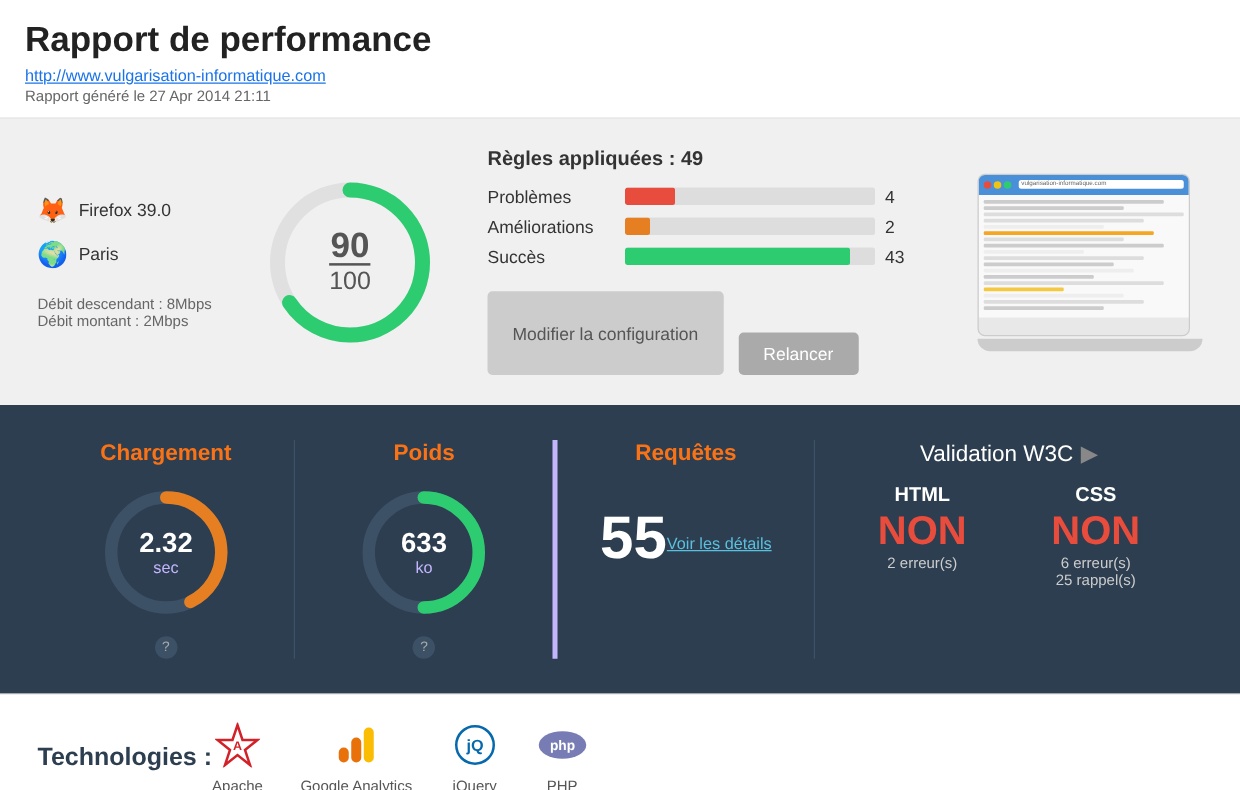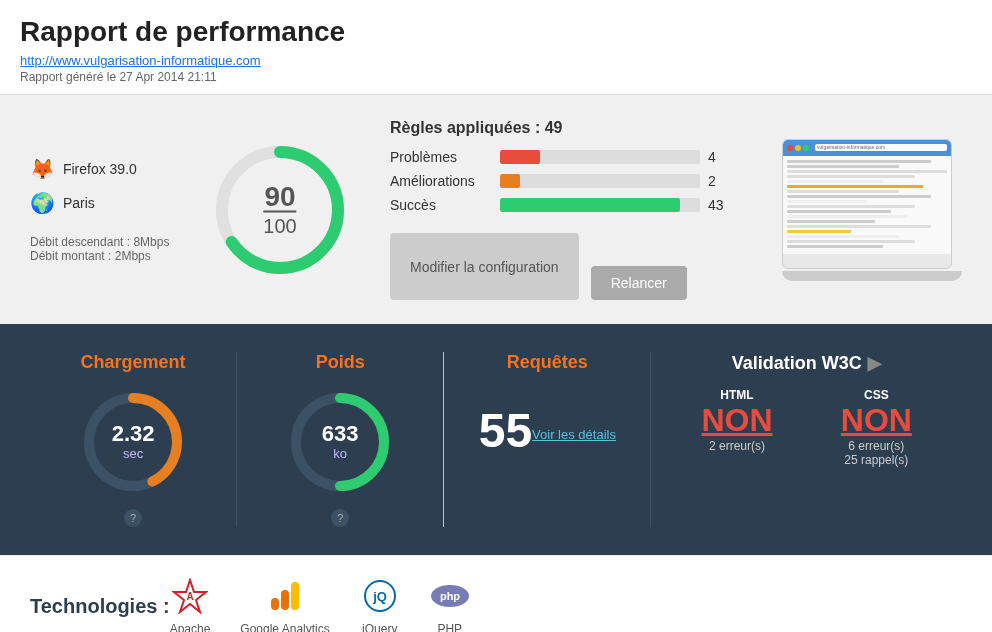--- a/index.html
+++ b/index.html
@@ -52,43 +52,43 @@
     
     .donut-wrap { position: relative; width: 110px; height: 110px; margin: 0 auto 8px auto; }
     .donut-text { position: absolute; top: 50%; left: 50%; transform: translate(-50%, -50%); text-align: center; }
     .donut-num { font-size: 22px; font-weight: bold; color: #fff; line-height: 1.1; }
     .donut-unit { font-size: 13px; color: #c4b5fd; }
     .help-icon { width: 18px; height: 18px; border-radius: 50%; background: #3d5166; color: #aaa; font-size: 11px; display: inline-flex; align-items: center; justify-content: center; margin-top: 4px; cursor: pointer; }
 
     
     .requests-num { font-size: 48px; font-weight: bold; color: #fff; line-height: 1; margin-bottom: 6px; }
     .requests-link { color: #5bc0de; font-size: 13px; text-decoration: underline; cursor: pointer; }
-    .w3c-title { display: flex; align-items: center; gap: 6px; font-size: 18px; font-weight: bold; color: #fff; margin-bottom: 14px; justify-content: center; }
+    .w3c-title { display: flex; align-items: center; gap: 6px; font-size: 18px; font-weight: normal; color: #fff; margin-bottom: 14px; justify-content: center; }
     .w3c-arrow { color: #888; }
     .w3c-cols { display: flex; justify-content: space-around; }
     .w3c-col { text-align: center; }
-    .w3c-type { font-size: 12px; font-weight: bold; color: #fff; }
-    .w3c-result { font-size: 32px; font-weight: bold; color: #e74c3c; text-decoration: underline; }
+    .w3c-type { font-size: 16px; font-weight: bold; color: #fff; }
+    .w3c-result { font-size: 32px; font-weight: bold; color: #e74c3c; }
     .w3c-errors { font-size: 12px; color: #ccc; }
 
     
     .tech-section { background: #fff; padding: 20px 30px; display: flex; align-items: center; border-top: 1px solid #eee; }
     .tech-title { font-size: 20px; font-weight: bold; color: #2c3e50; white-space: nowrap; }
     .tech-icons { display: flex; gap: 30px; align-items: center; }
     .tech-item { text-align: center; display: flex; flex-direction: column; align-items: center; gap: 6px; }
     .tech-icon-wrap { width: 40px; height: 40px; display: flex; align-items: center; justify-content: center; }
     .tech-label { font-size: 12px; color: #555; }
 
     
     .score-svg { width: 140px; height: 140px; }
 
     
     .stats-inner { display: flex; width: 100%; }
     .stat-chargement { flex: 1; border-right: 1px solid #3d5166; padding: 0 16px; text-align: center; }
-    .stat-poids { flex: 1; border-right: 1px solid #c4b5fd; padding: 0 16px; text-align: center; }
+    .stat-poids { flex: 1; border-right: 4px solid #c4b5fd; padding: 0 16px; text-align: center; }
     .stat-requetes { flex: 1; border-right: 1px solid #3d5166; padding: 0 16px; text-align: center; }
     .stat-w3c { flex: 1.6; padding: 0 16px; text-align: center; }
 
     .requests-center { display: flex; flex-direction: row; align-items: center; justify-content: center; padding-top: 20px; }
   </style>
 </head>
 <body>
 
 <div class="header clearfix">
   

